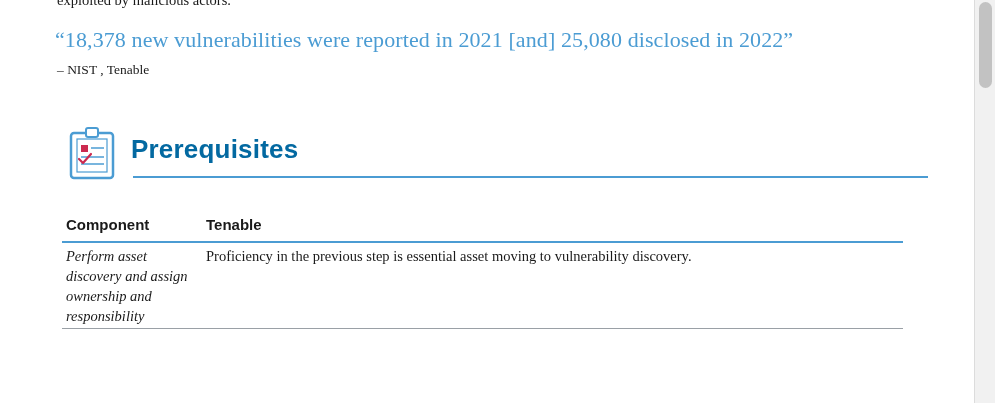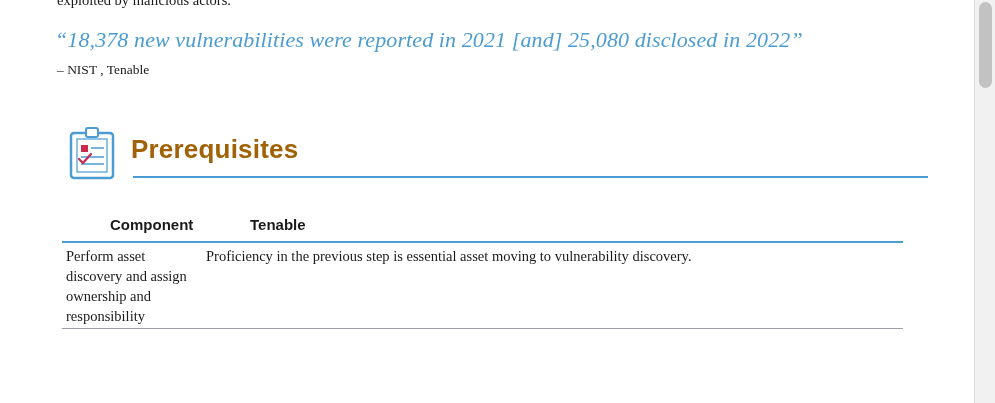--- a/index.html
+++ b/index.html
@@ -35,21 +35,20 @@
     font-size: 14.5px;
     color: #1a1a1a;
     white-space: nowrap;
   }
 
   .quote {
     position: absolute;
     left: 55px;
     top: 27px;
     font-family: "Liberation Serif", serif;
-    font-style: italic;
     font-size: 22px;
     color: #4b9cd3;
     white-space: nowrap;
     letter-spacing: 0.1px;
   }
 
   .attribution {
     position: absolute;
     left: 57px;
     top: 62px;
@@ -69,21 +68,21 @@
     height: 54px;
   }
 
   .section-title {
     position: absolute;
     left: 131px;
     top: 134px;
     font-family: "Liberation Sans", sans-serif;
     font-weight: bold;
     font-size: 26px;
-    color: #a16207;
+    color: #0369a1;
     white-space: nowrap;
     letter-spacing: 0.2px;
   }
 
   .section-rule {
     position: absolute;
     left: 133px;
     top: 176px;
     width: 795px;
     height: 2px;
@@ -102,21 +101,20 @@
     height: 27px;
   }
   .th {
     position: absolute;
     top: 0;
     font-family: "Liberation Sans", sans-serif;
     font-weight: bold;
     font-size: 15px;
     color: #1a1a1a;
     white-space: nowrap;
-    margin-left: 44px;
   }
   .th.c1 { left: 4px; }
   .th.c2 { left: 144px; }
 
   .rule-header {
     position: absolute;
     left: 0;
     top: 25px;
     width: 841px;
     height: 2px;
@@ -129,20 +127,21 @@
     top: 30px;
     width: 841px;
     height: 78px;
   }
   .cell-component {
     position: absolute;
     left: 4px;
     top: 0;
     width: 128px;
     font-family: "Liberation Serif", serif;
+    font-style: italic;
     font-size: 14.5px;
     line-height: 20px;
     color: #1a1a1a;
   }
   .cell-purpose {
     position: absolute;
     left: 144px;
     top: 0;
     width: 690px;
     font-family: "Liberation Serif", serif;

